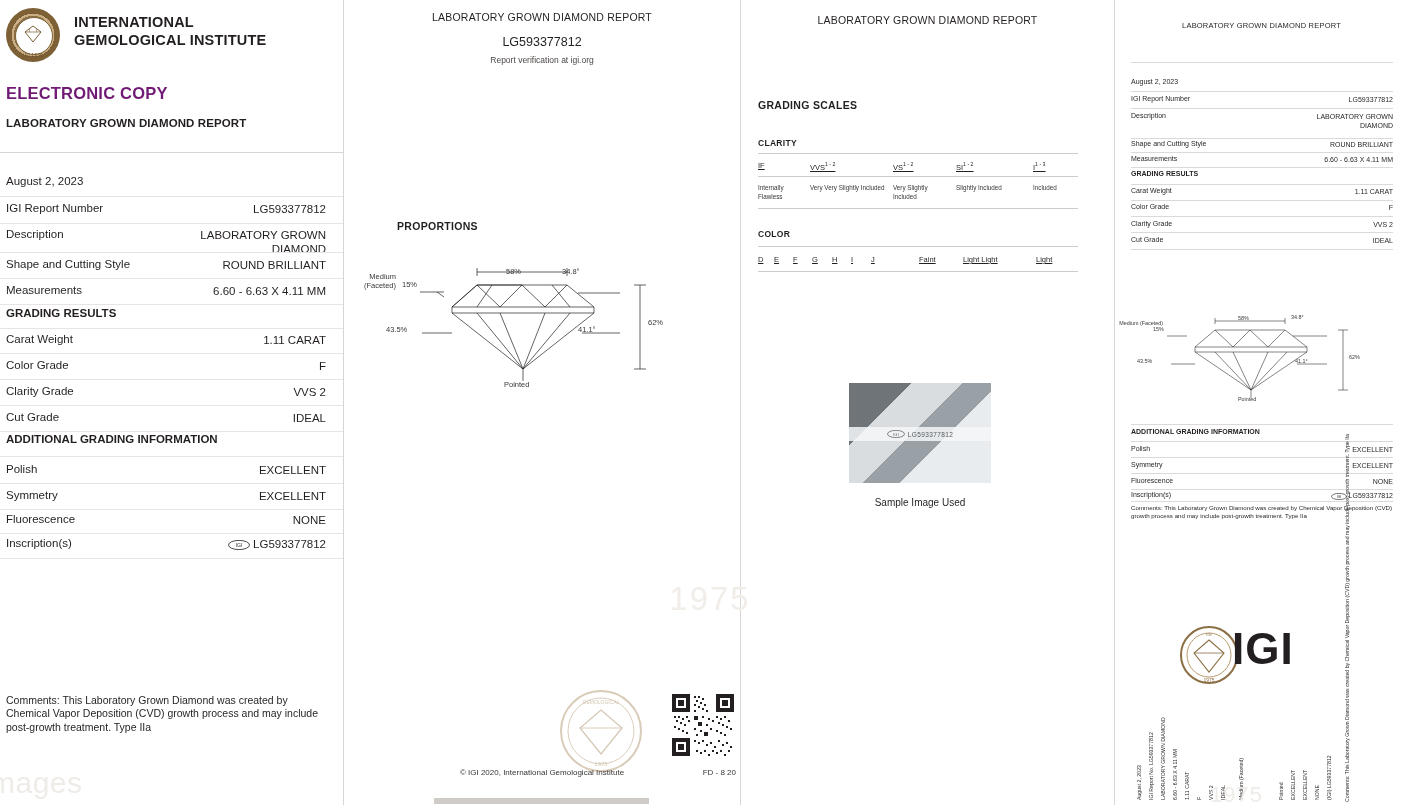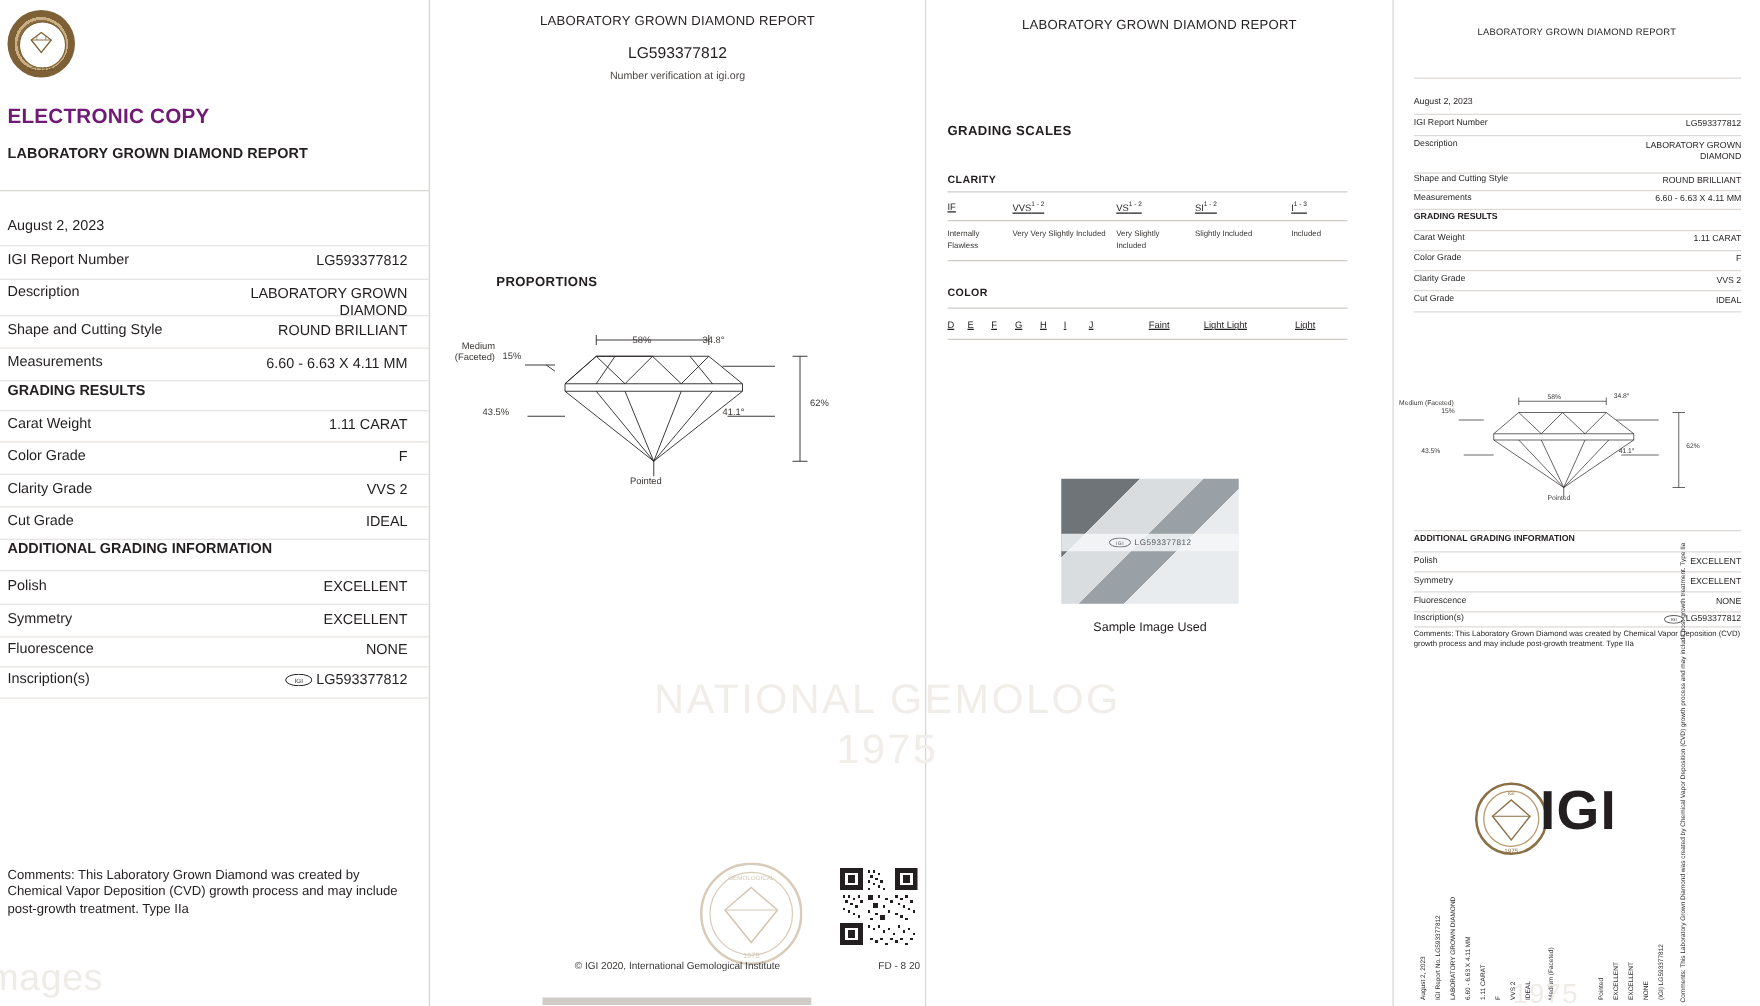--- a/index.html
+++ b/index.html
@@ -177,20 +177,21 @@
         <svg class="seal-diamond" viewBox="0 0 20 20">
           <polygon points="10,2 18,8 10,18 2,8" fill="none" stroke="#7d6036" stroke-width="1"></polygon>
           <line x1="2" y1="8" x2="18" y2="8" stroke="#7d6036" stroke-width="0.7"></line>
           <line x1="6.5" y1="4.8" x2="6.5" y2="8" stroke="#7d6036" stroke-width="0.5"></line>
           <line x1="13.5" y1="4.8" x2="13.5" y2="8" stroke="#7d6036" stroke-width="0.5"></line>
         </svg>
         <div class="seal-txt">IGI 1975</div>
       </div>
     </div>
 
+    <div class="org-name">INTERNATIONAL GEMOLOGICAL INSTITUTE</div>
     <div class="electronic-copy">ELECTRONIC COPY</div>
     <div class="lgdr-left">LABORATORY GROWN DIAMOND REPORT</div>
 
     <div class="hr-left" id="hrl1"></div>
 
     <div class="rowL" style="top:173px;">
       <span class="k">August 2, 2023</span>
     </div>
     <div class="rowline" style="top:196px;"></div>
 
@@ -278,21 +279,21 @@
     <div class="rowline" style="top:558px;"></div>
 
     <div class="comments-left" style="top:694px;">Comments: This Laboratory Grown Diamond was created by Chemical Vapor Deposition (CVD) growth process and may include post-growth treatment. Type IIa</div>
 
     <div class="watermark-left">mages</div>
   </div>
 
   <div id="center">
     <div class="c-head1">LABORATORY GROWN DIAMOND REPORT</div>
     <div class="c-head2">LG593377812</div>
-    <div class="c-head3">Number verification at igi.org</div>
+    <div class="c-head3">Report verification at igi.org</div>
 
     <div class="prop-title">PROPORTIONS</div>
 
     <div class="diagram">
       <svg width="310" height="150" viewBox="0 0 310 150">
         <g stroke="#231f20" stroke-width="0.7" fill="none">
 
           <line x1="95" y1="40" x2="185" y2="40"></line>
 
           <line x1="95" y1="40" x2="70" y2="62"></line>
@@ -358,21 +359,20 @@
           <ellipse cx="9" cy="4" rx="8.5" ry="3.6" fill="none" stroke="#55595c" stroke-width="0.7"></ellipse>
           <text x="9" y="5.9" font-size="4" text-anchor="middle" fill="#55595c" font-family="Liberation Sans, sans-serif">IGI</text>
         </svg>
         <span>LG593377812</span>
       </div>
     </div>
     <div class="sample-cap">Sample Image Used</div>
   </div>
 
   <div class="big-wm">
-    <div class="t1">NATIONAL GEMOLOG</div>
     <div class="t2">1975</div>
   </div>
 
   <svg class="seal-big" viewBox="0 0 82 82">
     <circle cx="41" cy="41" r="40" fill="none" stroke="#b39a74" stroke-width="2"></circle>
     <circle cx="41" cy="41" r="33" fill="none" stroke="#b39a74" stroke-width="1"></circle>
     <polygon points="41,20 62,38 41,64 20,38" fill="none" stroke="#a88f69" stroke-width="1.2"></polygon>
     <line x1="20" y1="38" x2="62" y2="38" stroke="#a88f69" stroke-width="0.9"></line>
     <text x="41" y="14" font-size="5" text-anchor="middle" fill="#a88f69" font-family="Liberation Sans, sans-serif">GEMOLOGICAL</text>
     <text x="41" y="76" font-size="6" text-anchor="middle" fill="#a88f69" font-family="Liberation Sans, sans-serif">1975</text>

